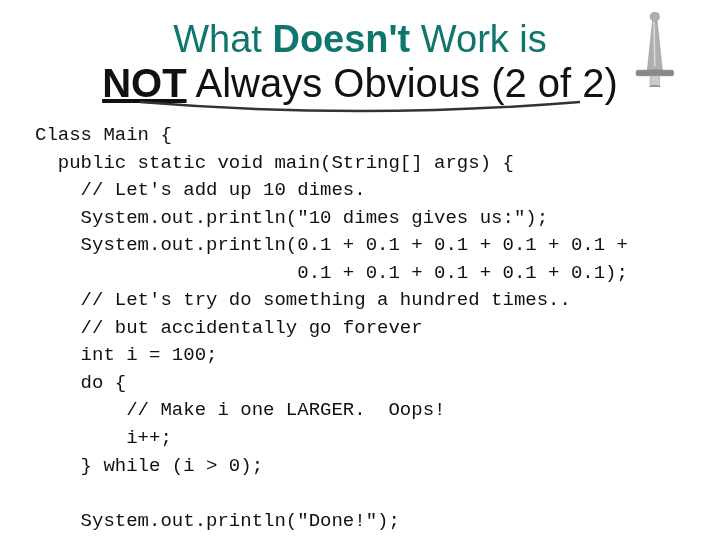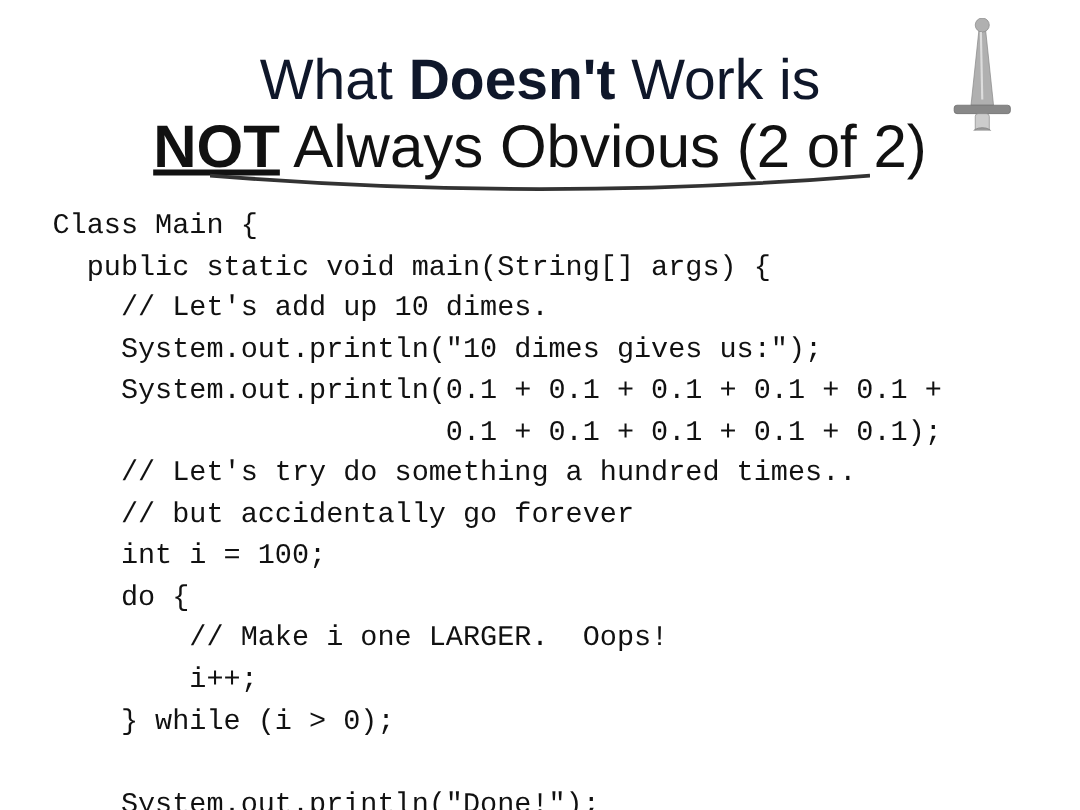--- a/index.html
+++ b/index.html
@@ -15,23 +15,22 @@
 
     .title-area {
       text-align: center;
       padding: 18px 20px 10px 20px;
       position: relative;
     }
 
     .title-line1 {
       font-size: 38px;
       font-weight: normal;
-      color: #0f172a;
+      color: #0f766e;
       display: block;
-      margin-top: 15px;
     }
 
     .title-line2 {
       font-size: 40px;
       font-weight: normal;
       color: #111;
       display: block;
     }
 
     .title-bold {

